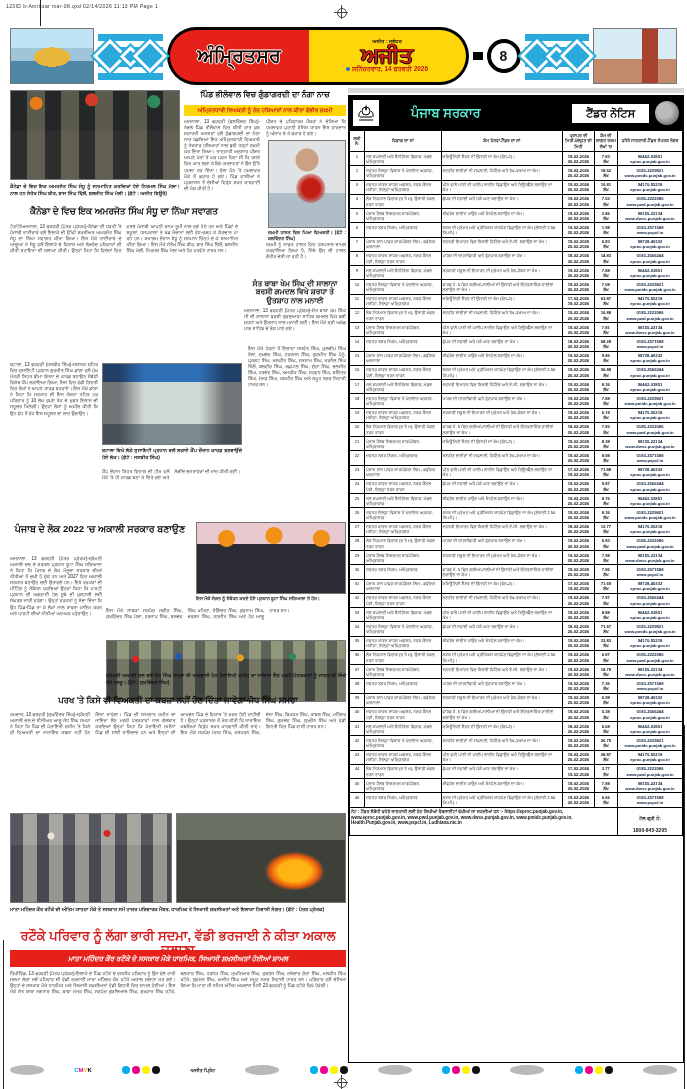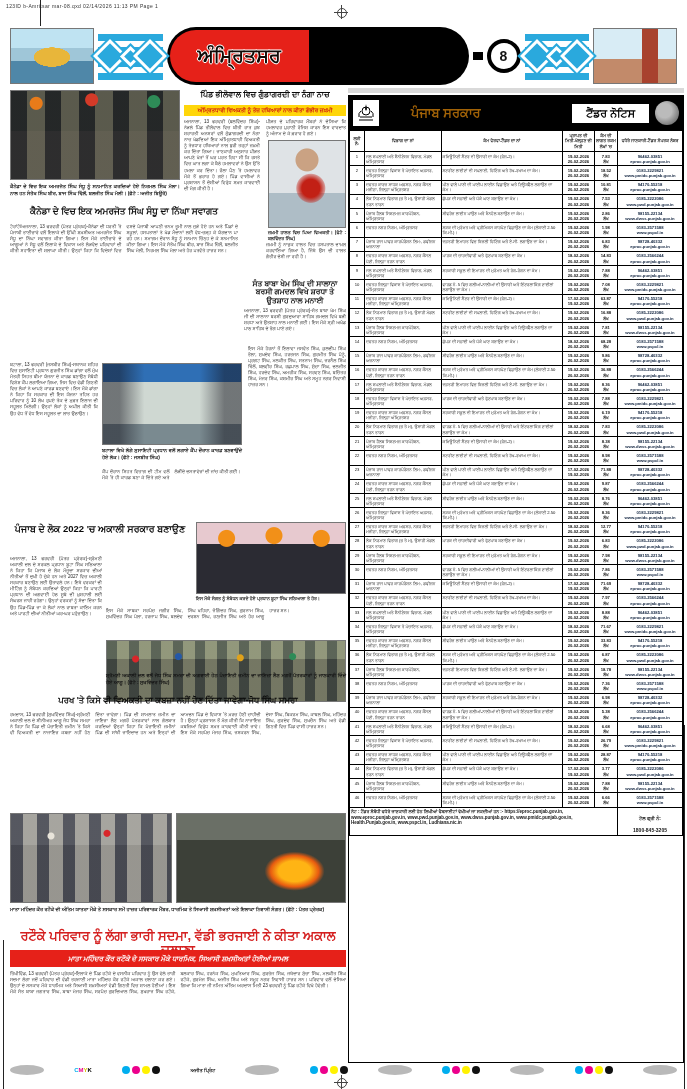--- a/index.html
+++ b/index.html
@@ -84,21 +84,21 @@
   .subhead-yellow{background:#ffd60a;color:#d01910;font-weight:bold;font-size:5.6px;
       display:flex;align-items:center;justify-content:center;text-align:center;line-height:1;}
   .redbar{background:#e62119;color:#fff;font-weight:bold;font-style:italic;font-size:7px;
       display:flex;align-items:center;justify-content:center;text-align:center;}
   .headline-red{color:#d42020;}
   
   .tender-box{left:348px;top:95px;width:336px;height:968px;border:1px solid #000;overflow:hidden;background:#fff;box-sizing:border-box;}
   .gray-strip{left:348px;top:88px;width:336px;height:5px;background:#d9d9d9;}
   .tender-head{height:34px;background:#000;display:flex;align-items:center;gap:6px;padding:0 4px;box-sizing:border-box;}
   .emblem-box{width:26px;height:26px;background:#fff;display:flex;align-items:center;justify-content:center;}
-  .tender-org{flex:0 0 auto;color:#a16207;font-weight:bold;font-size:13px;margin-left:26px;}
+  .tender-org{flex:0 0 auto;color:#5eead4;font-weight:bold;font-size:13px;margin-left:26px;}
   .tender-title{margin-left:auto;background:#fff;color:#000;font-weight:bold;font-size:11px;padding:3px 14px;}
   .emblem-circle{width:24px;height:24px;border-radius:50%;background:radial-gradient(circle at 40% 40%,#bbb 0 35%,#777 75%,#555 100%);}
   table.tender{width:100%;border-collapse:collapse;table-layout:fixed;}
   table.tender th,table.tender td{border:1px solid #000;font-size:4.2px;line-height:1.22;padding:1.5px 1px;
       vertical-align:top;word-wrap:break-word;white-space:pre-line;}
   table.tender th{font-weight:bold;text-align:center;vertical-align:middle;padding:2px 1px;font-size:4.4px;}
   td.c{text-align:center;}
   td.dt,td.am{font-weight:bold;}
   td.ct{font-weight:bold;color:#10233f;text-align:center;}
   tr.tfoot td{font-size:4.5px;font-weight:bold;}
@@ -133,20 +133,25 @@
   <div class="abs masthead">
     <div class="mh-photo gt photo"></div>
     <div class="deco">
       <div class="dia"></div>
         <div class="dia small"></div>
         <div class="dia"></div>
     </div>
     <div class="oval">
       <div class="oval-red">
         <span class="city">ਅੰਮ੍ਰਿਤਸਰ</span>
+      </div>
+      <div class="oval-yellow">
+        <span class="brand-top">ਅਜੀਤ : ਜਲੰਧਰ</span>
+        <span class="brand">ਅਜੀਤ</span>
+        <span class="date-line"><span class="date-dot"></span><span>ਸਨਿੱਚਰਵਾਰ, 14 ਫਰਵਰੀ 2026</span></span>
       </div>
     </div>
     <div class="connector"></div>
     <div class="pageno">8</div>
     <div class="deco">
       <div class="dia"></div>
         <div class="dia small"></div>
         <div class="dia"></div>
     </div>
     <div class="mh-photo tw photo"></div>

